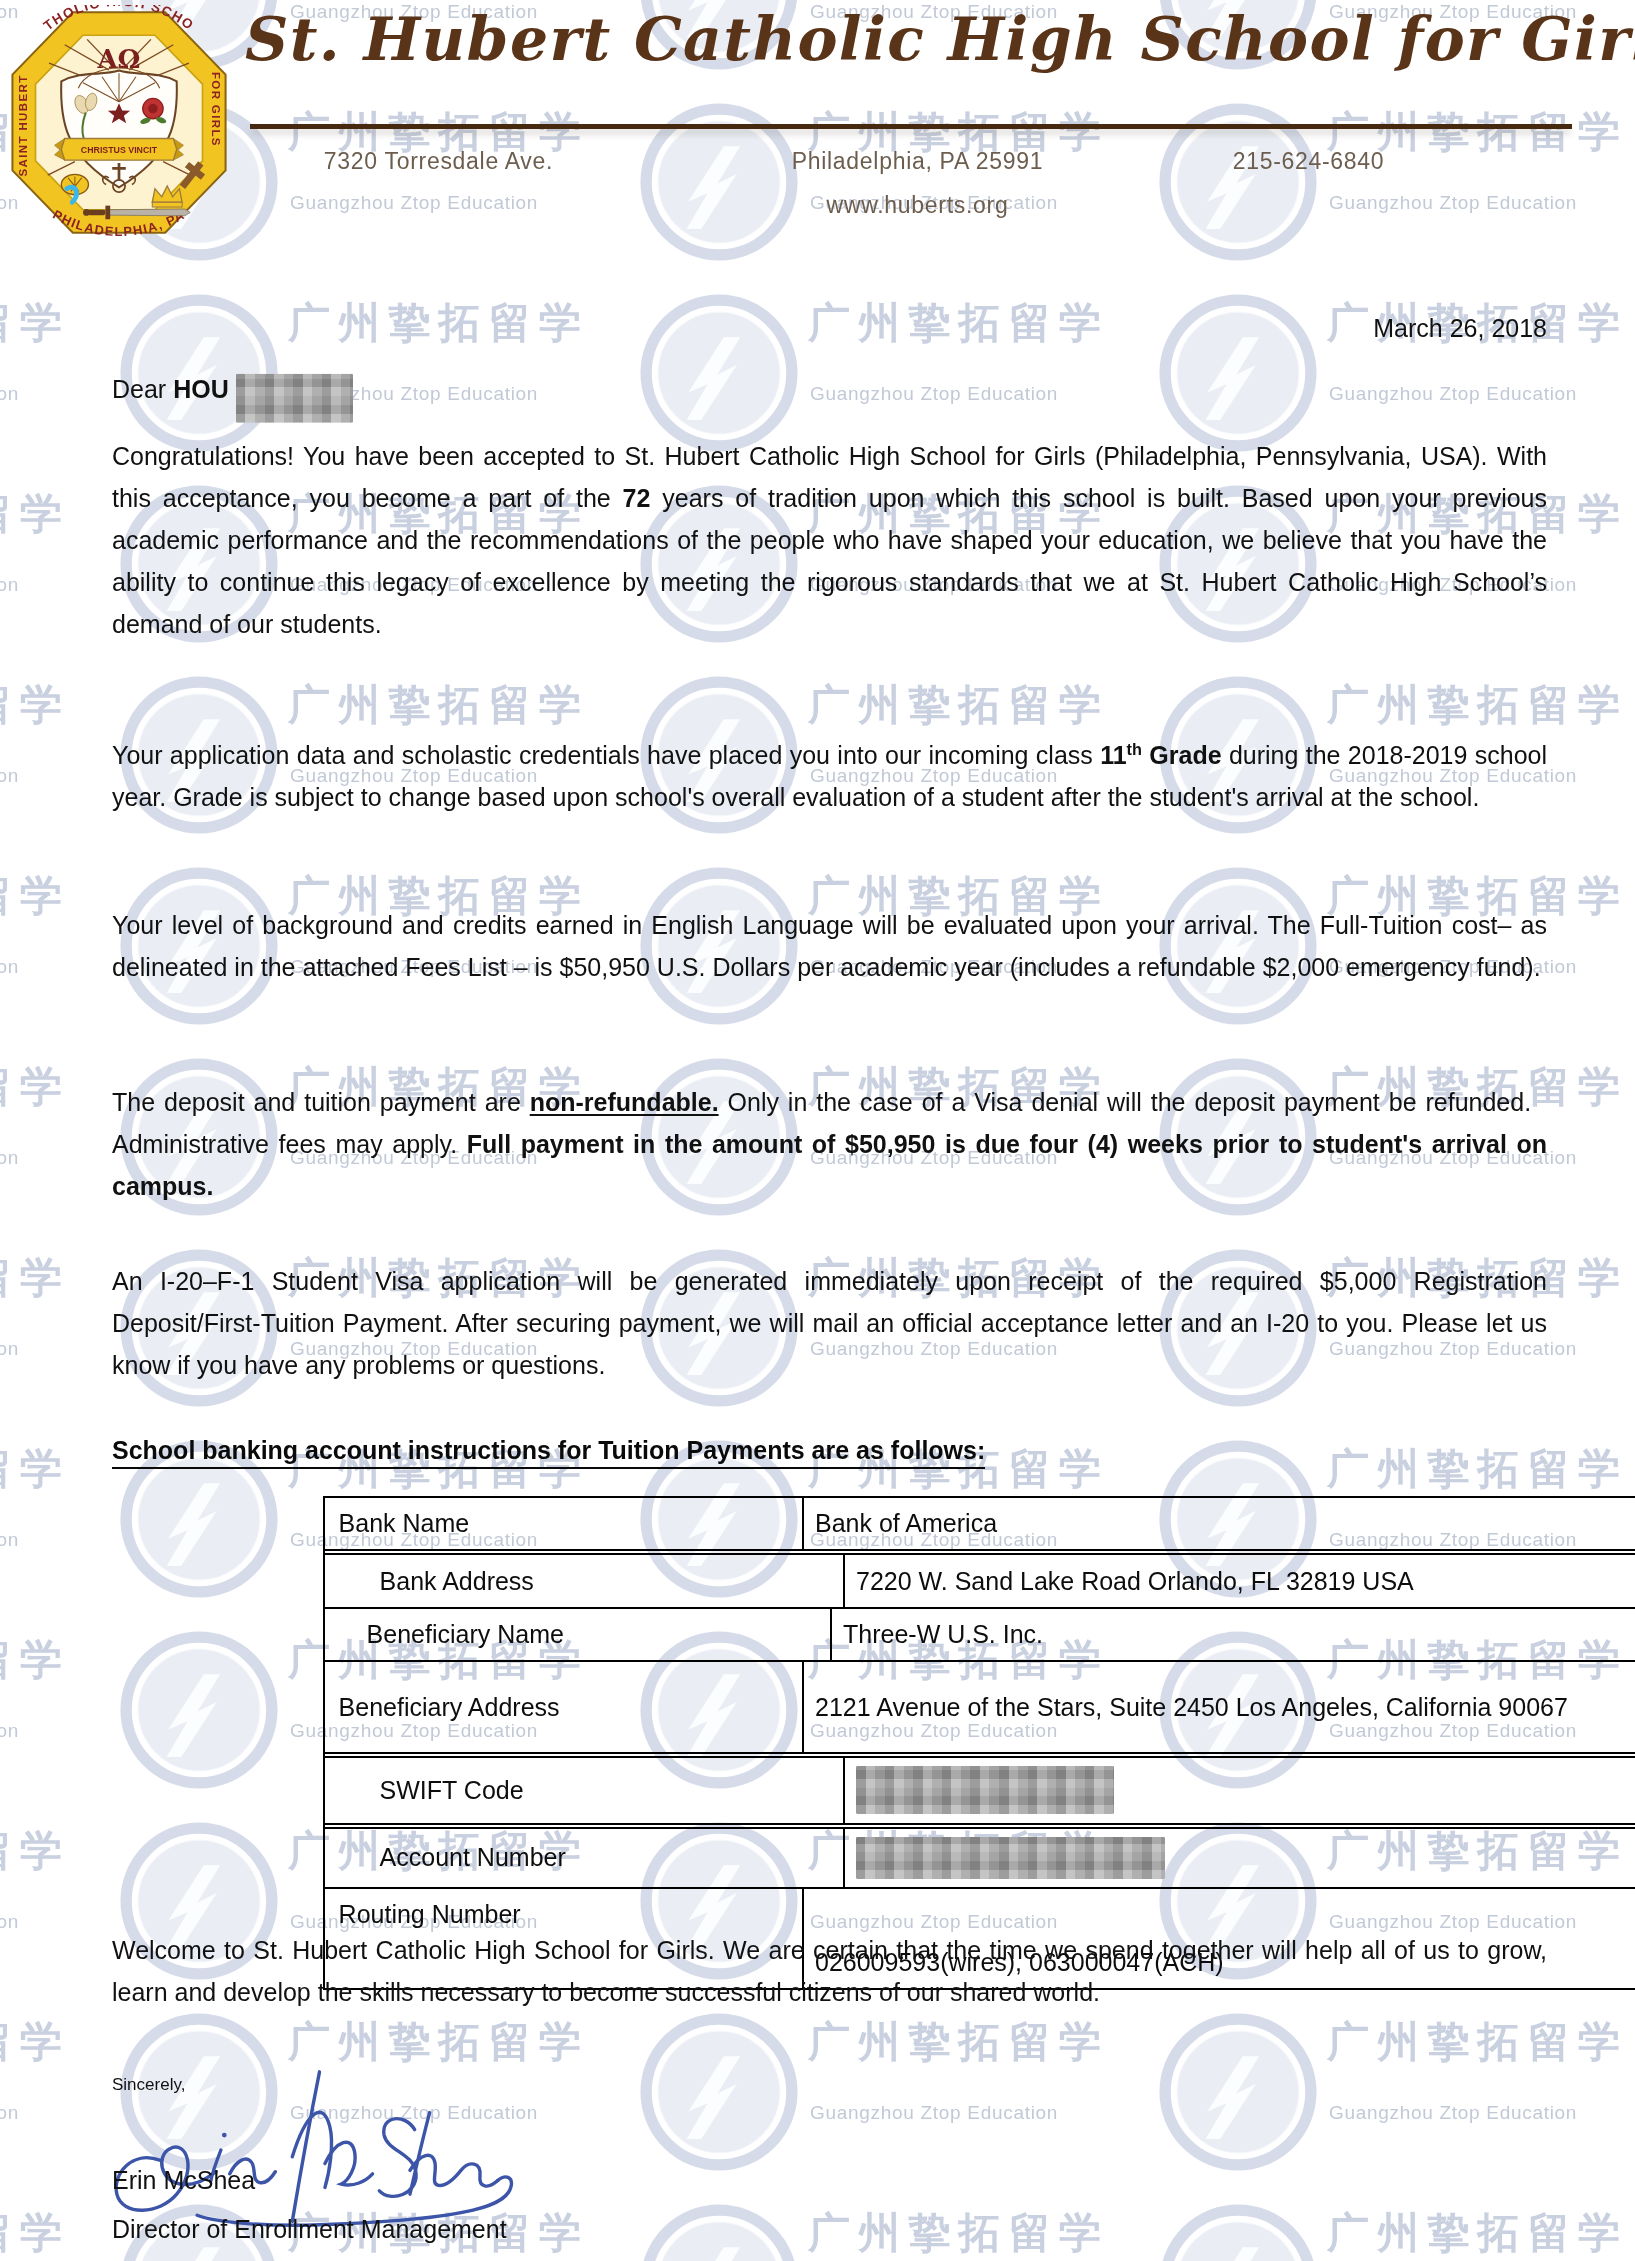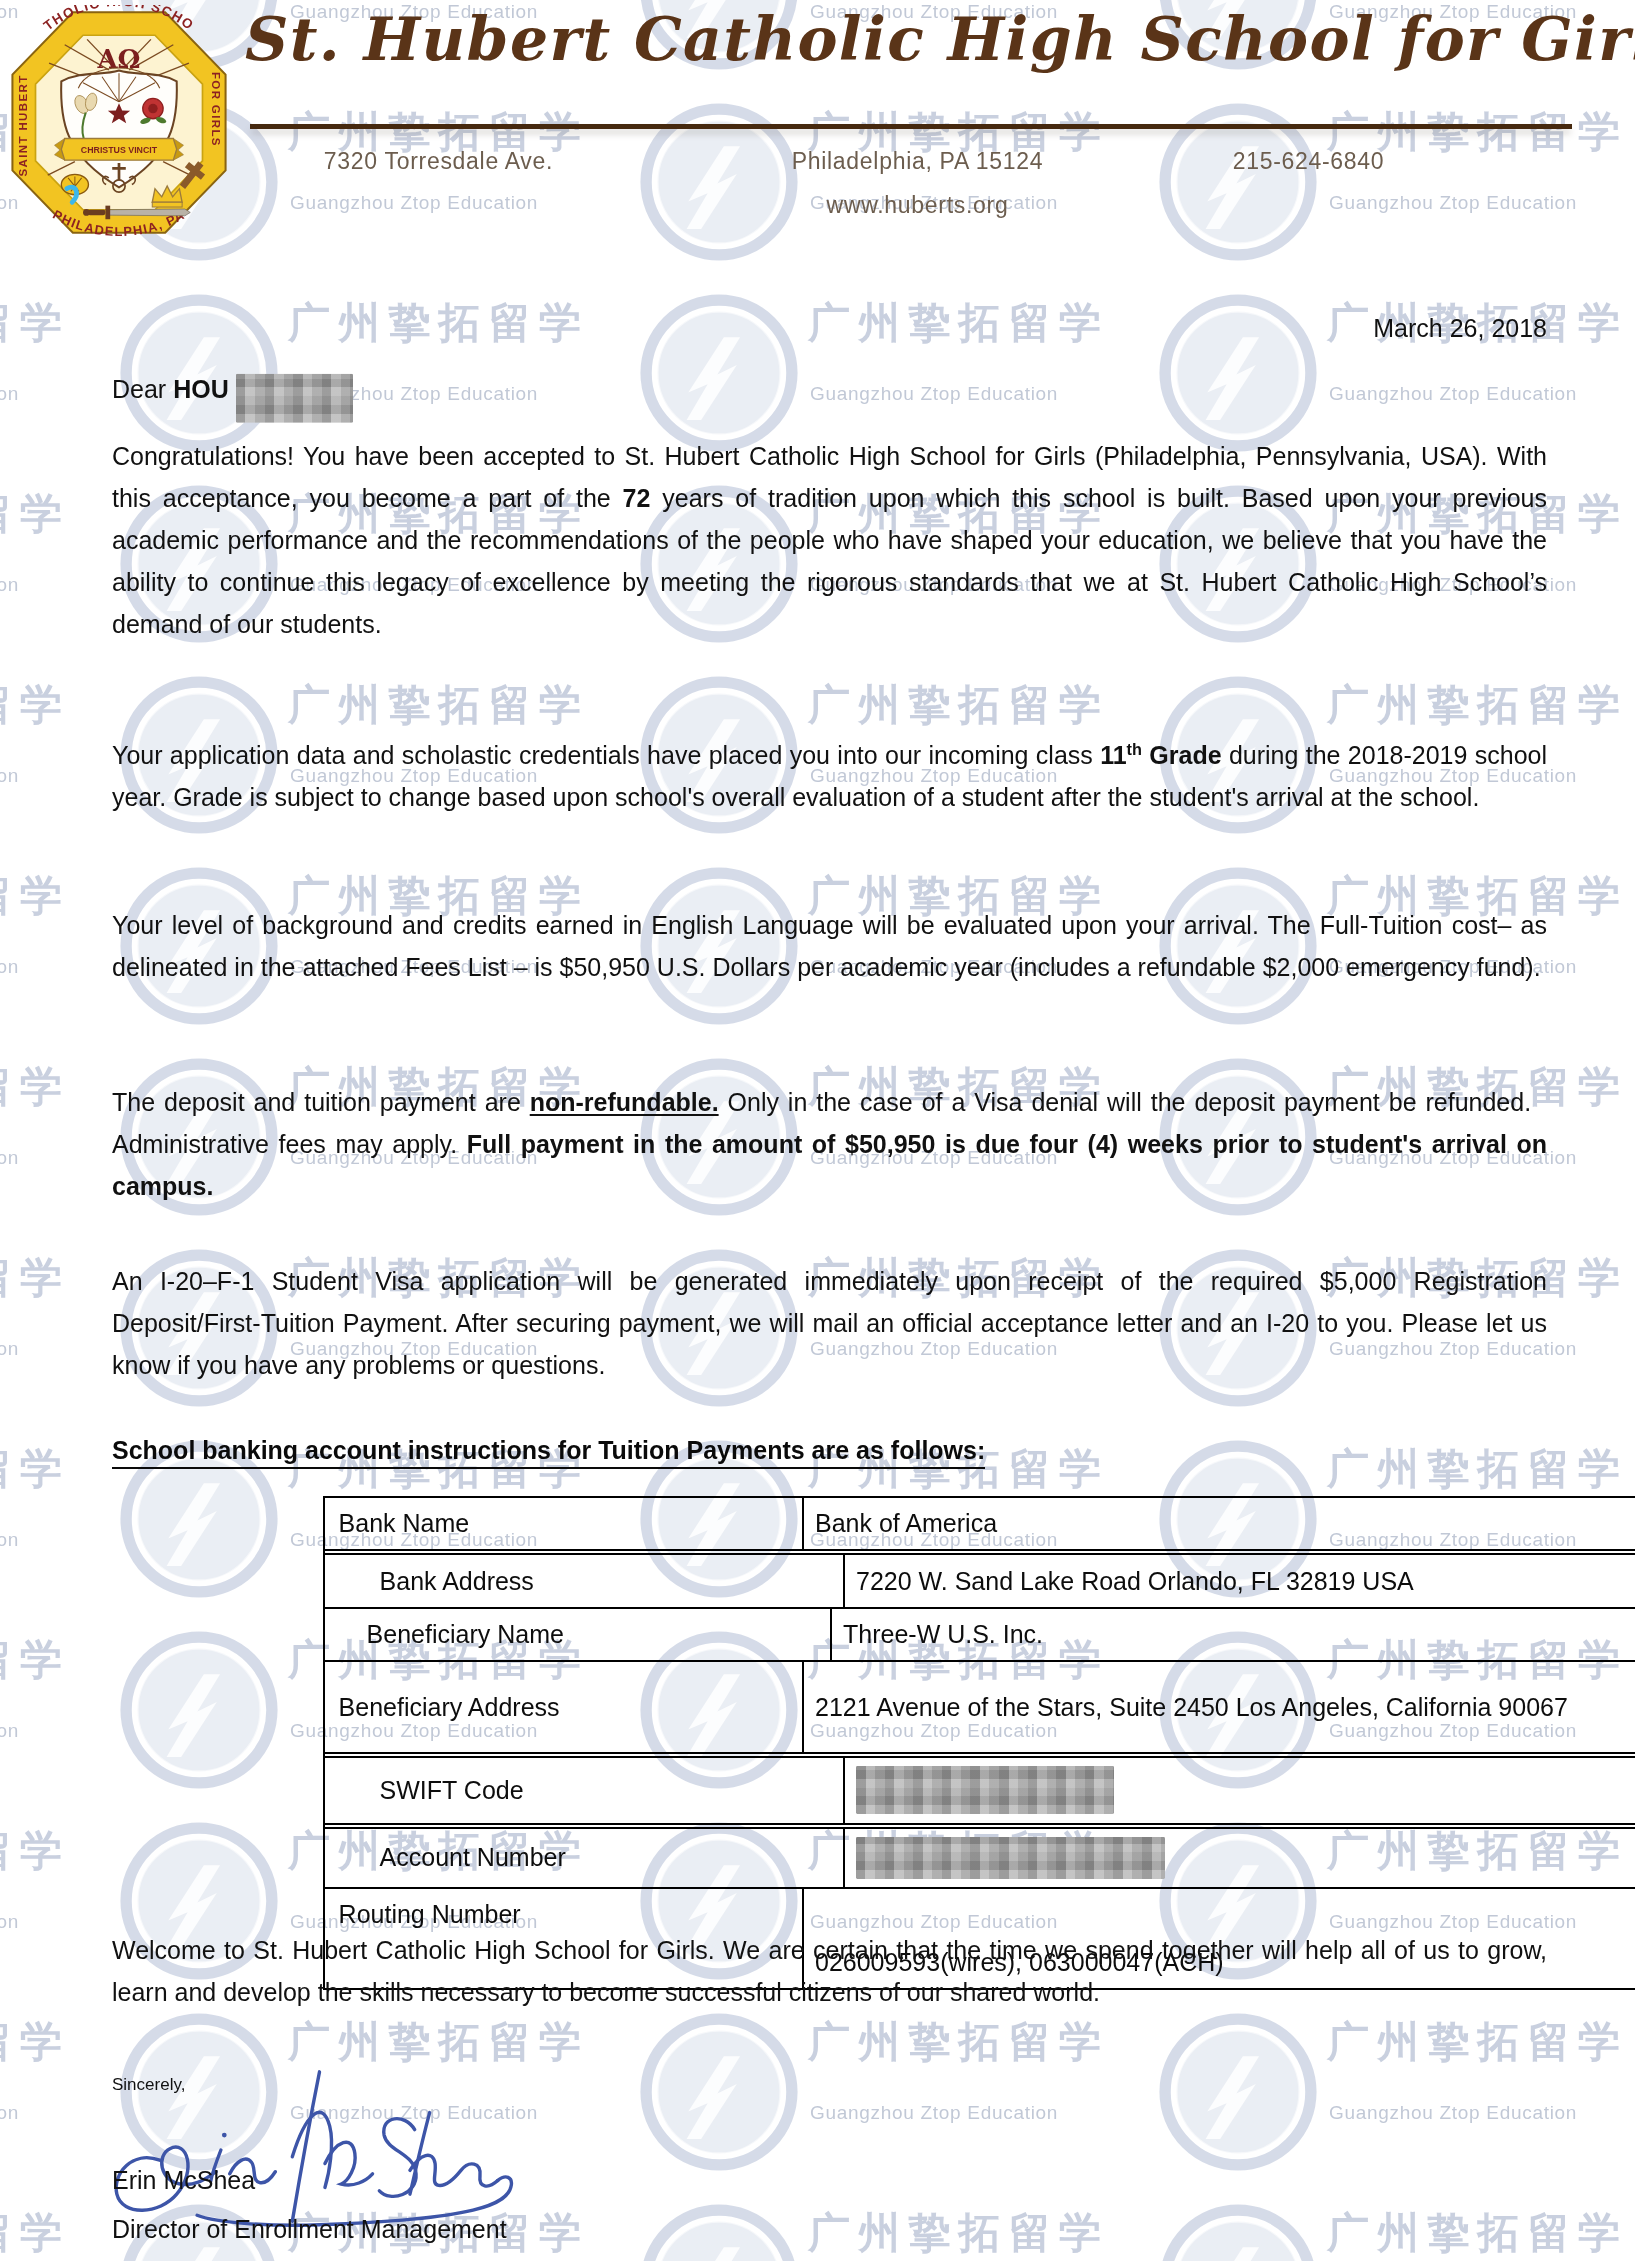--- a/index.html
+++ b/index.html
@@ -597,21 +597,21 @@
         <rect x="214" y="290" width="44" height="7" fill="#f2c422" stroke="#9c7b3c" stroke-width="1.5"></rect>
       </g>
       <g transform="rotate(38 272 250)">
         <path d="M272,228 v44 M257,242 h30" stroke="#8a5a2a" stroke-width="10"></path>
       </g>
     </svg>
 
     <div class="school-title">St. Hubert Catholic High School for Girls</div>
     <div class="header-rule"></div>
     <div class="addr addr-1">7320 Torresdale Ave.</div>
-    <div class="addr addr-2">Philadelphia, PA 15124</div>
+    <div class="addr addr-2">Philadelphia, PA 25991</div>
     <div class="addr addr-3">215-624-6840</div>
     <div class="addr-web">www.huberts.org</div>
 
     <div class="date-line">March 26, 2018</div>
     <div class="salutation">
       <span>Dear </span><b>HOU</b><span class="name-redact pixelated"></span>
     </div>
 
     <div id="paragraphs">
         <div class="para" style="top: 435px;"><span class="">Congratulations! You have been accepted to St. Hubert Catholic High School for Girls (Philadelphia, Pennsylvania, USA). With this acceptance, you become a part of the </span><span class="b">72</span><span class=""> years of tradition upon which this school is built. Based upon your previous academic performance and the recommendations of the people who have shaped your education, we believe that you have the ability to continue this legacy of excellence by meeting the rigorous standards that we at St. Hubert Catholic High School’s demand of our students.</span></div>

